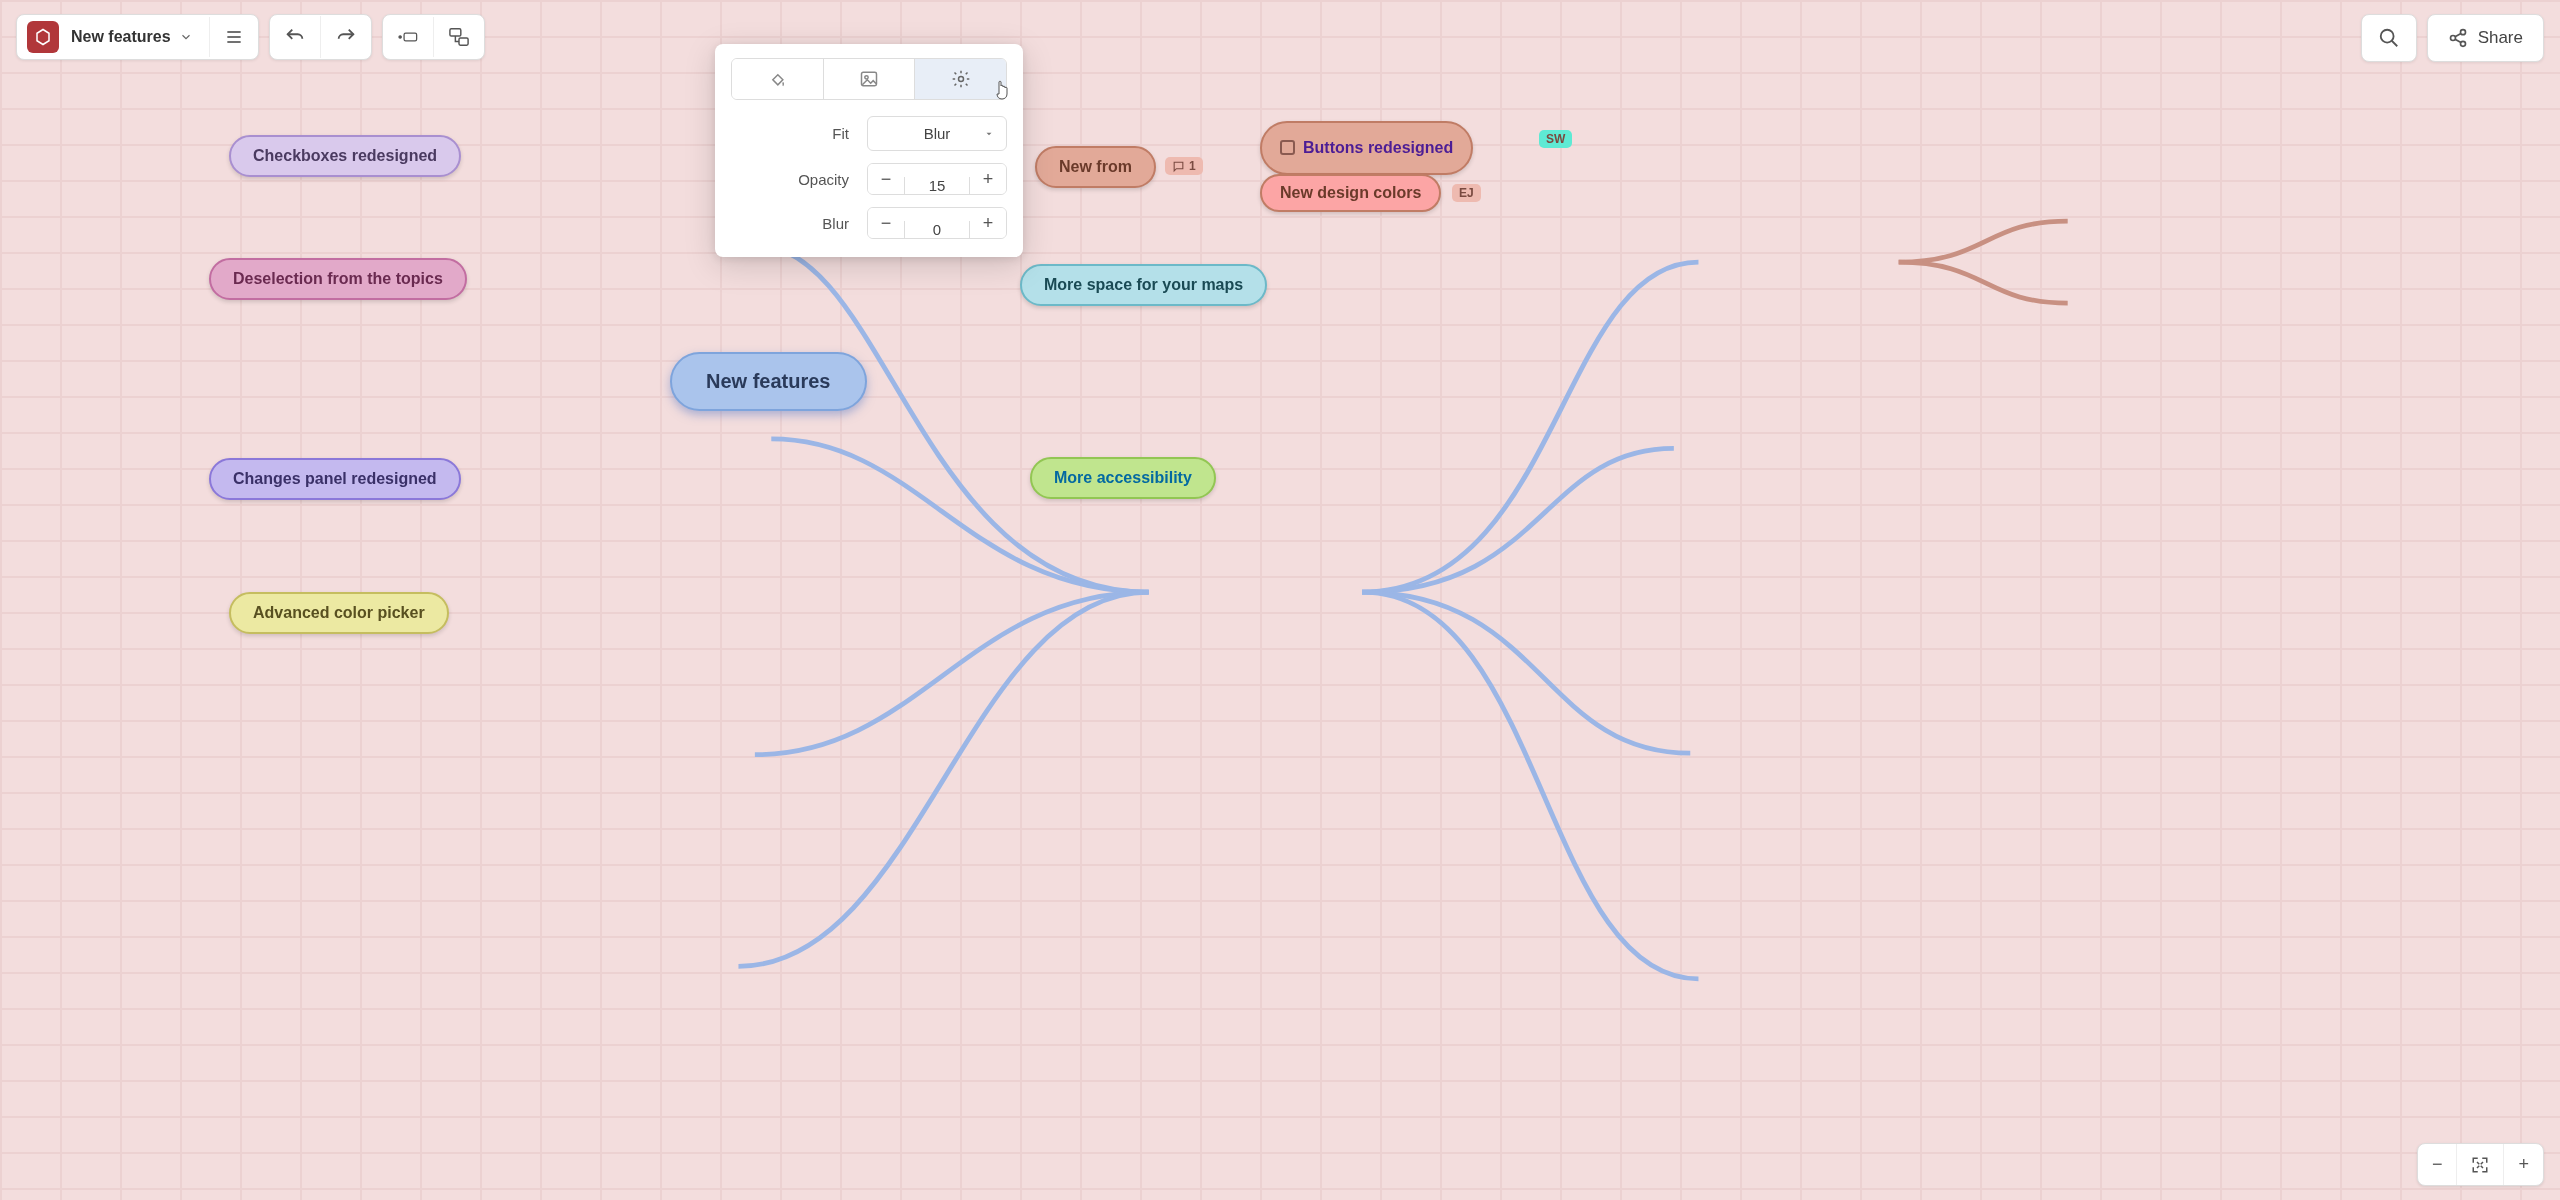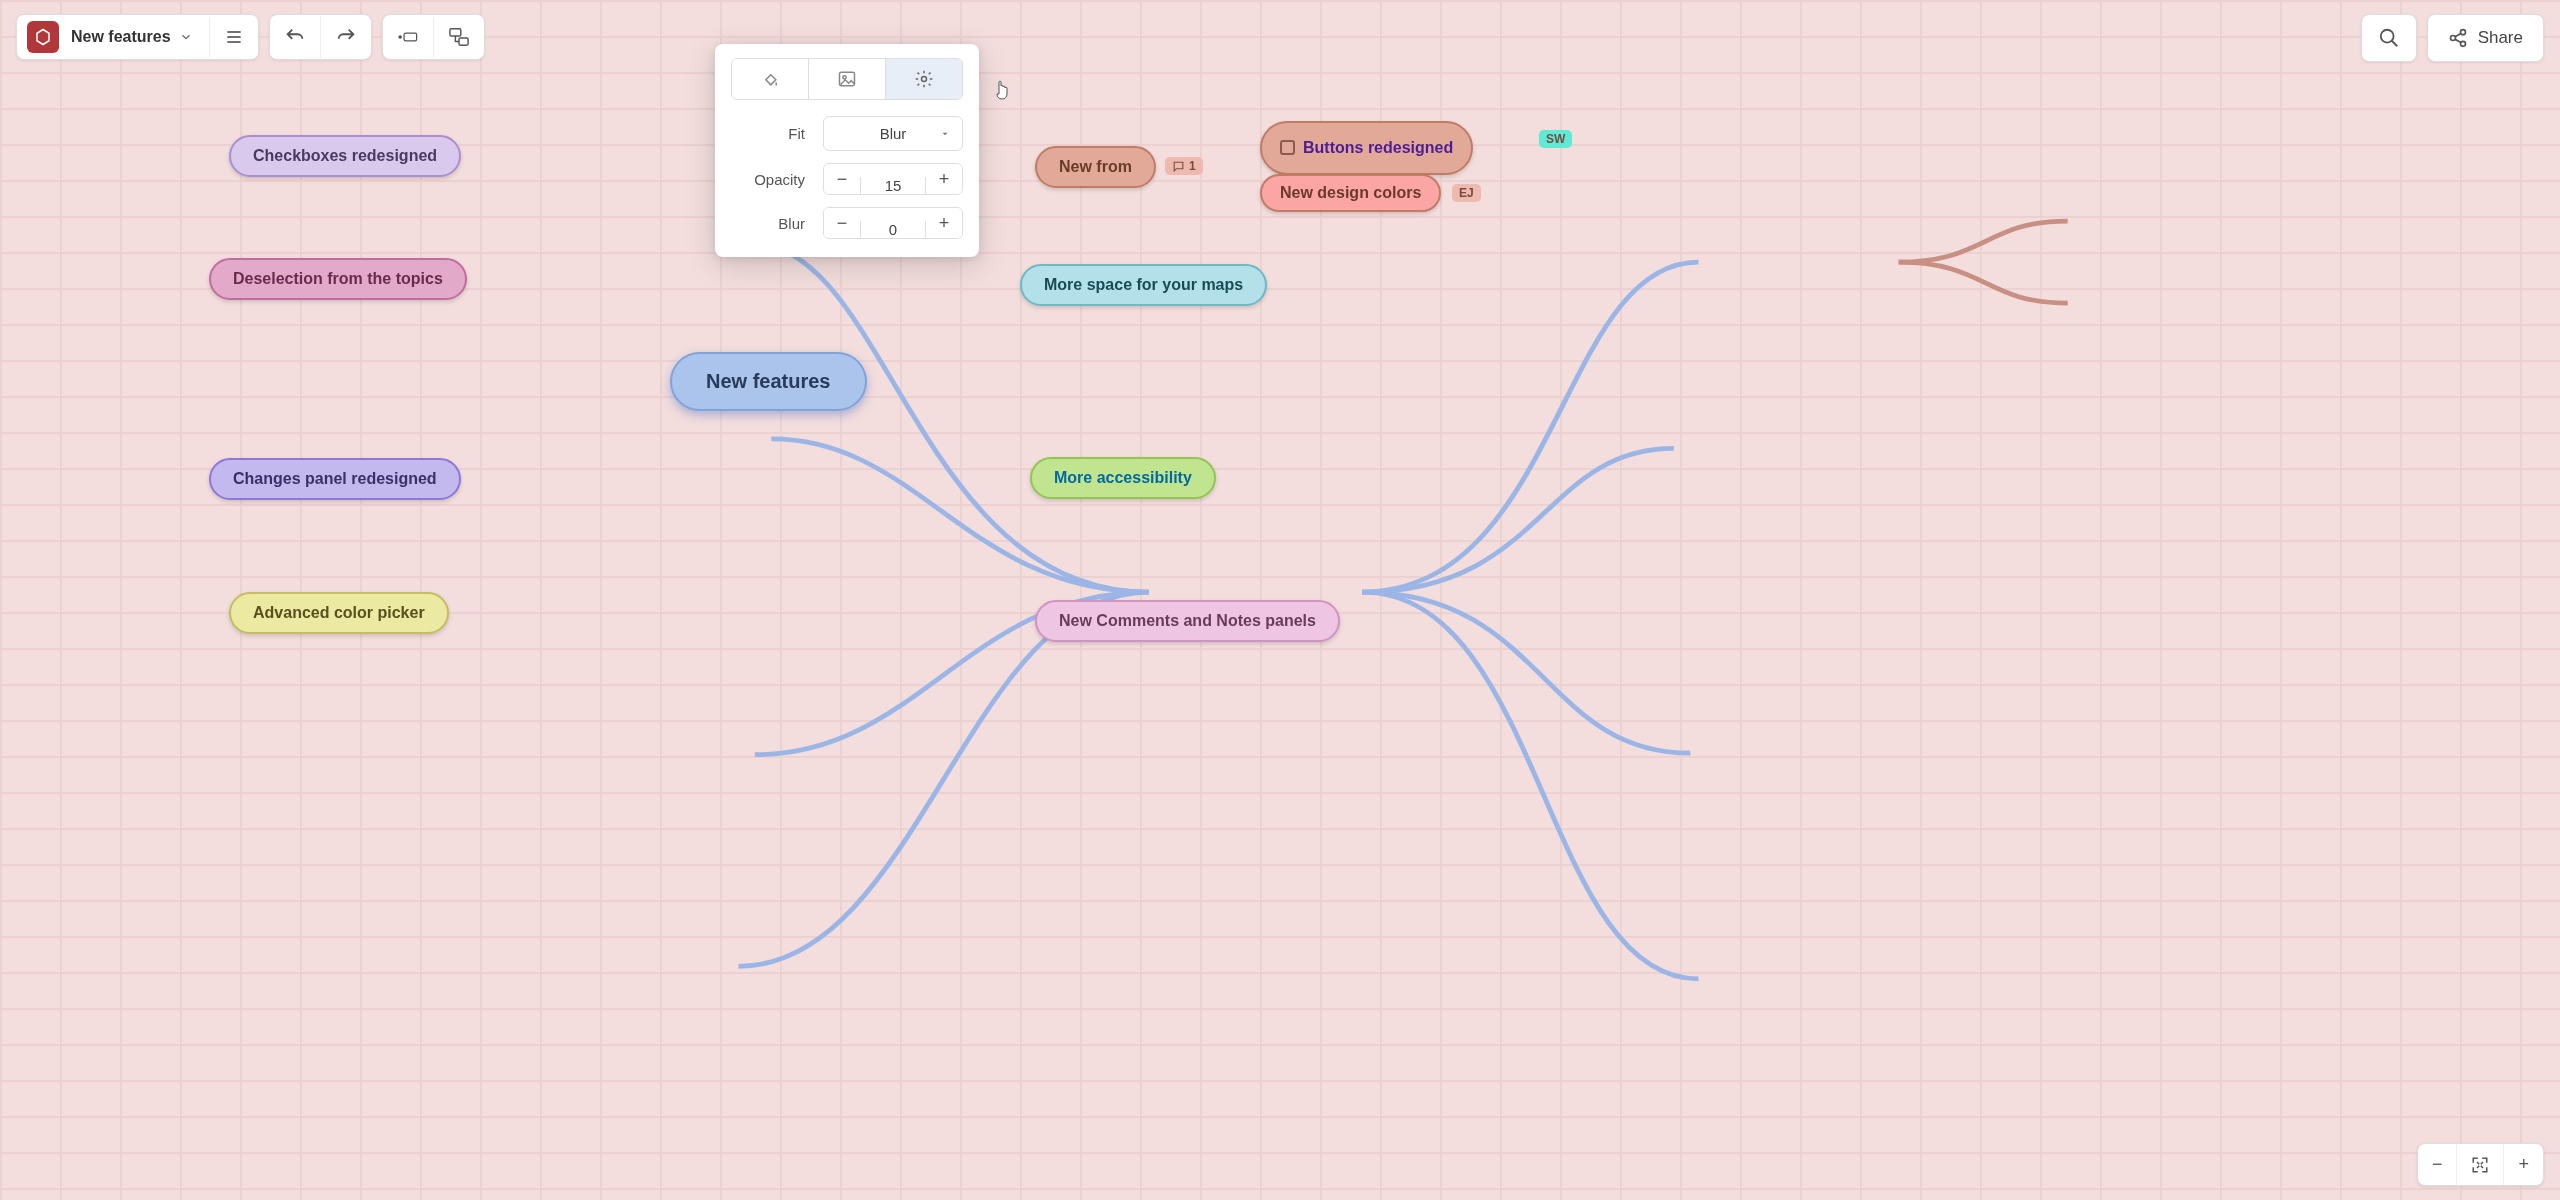--- a/index.html
+++ b/index.html
@@ -33,21 +33,21 @@
 .tool-group { background: #fff; border: 1px solid #ddd; border-radius: 8px; display: flex; align-items: center; box-shadow: 0 1px 3px rgba(0,0,0,0.08); }
 .tool-btn { border: none; background: transparent; padding: 10px 14px; cursor: pointer; display: flex; align-items: center; justify-content: center; color: #555; font-size: 15px; }
 .tool-btn + .tool-btn { border-left: 1px solid #eee; }
 
 .logo-box { width: 32px; height: 32px; background: #b1373a; border-radius: 6px; margin: 6px 6px 6px 10px; display:flex; align-items:center; justify-content:center; color:#fff; }
 .map-title-btn { display: flex; align-items: center; gap: 8px; font-weight: 600; color: #333; padding: 10px 16px 10px 6px; font-size: 16px; }
 
 .share-btn { display:flex; align-items:center; gap:10px; padding: 10px 20px; font-size:17px; color:#444; font-weight:500; }
 
 
-.popup { position: absolute; left: 715px; top: 44px; width: 264px; background: #fff; border-radius: 8px; box-shadow: 0 8px 32px rgba(0,0,0,0.15), 0 2px 8px rgba(0,0,0,0.1); z-index: 200; padding: 14px 16px 18px; }
+.popup { position: absolute; left: 715px; top: 44px; width: 308px; background: #fff; border-radius: 8px; box-shadow: 0 8px 32px rgba(0,0,0,0.15), 0 2px 8px rgba(0,0,0,0.1); z-index: 200; padding: 14px 16px 18px; }
 .popup-tabs { display: flex; border: 1px solid #ddd; border-radius: 6px; overflow: hidden; margin-bottom: 16px; }
 .popup-tab { flex: 1; padding: 10px 0; text-align: center; background: #fff; color:#666; display:flex; justify-content:center; align-items:center; }
 .popup-tab + .popup-tab { border-left: 1px solid #ddd; }
 .popup-tab.active { background: #e8eef7; }
 
 .popup-row { display: flex; align-items: center; margin-bottom: 12px; gap: 12px; }
 .popup-row:last-child { margin-bottom: 0; }
 .popup-label { flex: 1; text-align: right; color: #555; font-size: 15px; padding-right: 6px; }
 .popup-control { width: 140px; display: flex; }
 .select-box { width: 100%; border: 1px solid #ddd; border-radius: 6px; padding: 8px 12px; display: flex; justify-content: center; align-items: center; gap: 14px; color:#444; font-size:15px; position:relative; }
@@ -241,21 +241,20 @@
   <div class="node" style="left:1035px; top:146px; background:#e2a998; border-color:#c07c65; color:#6a3a2a;">New from</div>
   <div class="badge" style="left:1165px; top:157px; background:#eebab0; color:#7a4a40;">
     <svg width="13" height="13" viewBox="0 0 24 24" fill="none" stroke="#7a4a40" stroke-width="2">
         <path d="M4 4h16v12H8l-4 4V4z"></path>
       </svg>
     <span>1</span>
   </div>
 
   <div class="node" style="left:1020px; top:264px; background:#b4e0e9; border-color:#6cb9c8; color:#1a4a54;">More space for your maps</div>
   <div class="node" style="left:1030px; top:457px; background:#c0e58e; border-color:#92c653; color:#0369a1;">More accessibility</div>
-  <div class="node" style="left:1035px; top:600px; background:#eec6e4; border-color:#d293c2; color:#6a3a5a;">New Comments and Notes panels</div>
 
   <div class="node" style="left:1260px; top:121px; background:#e2a998; border-color:#c07c65; color:#4c1d95; padding:16px 18px;">
     <span class="checkbox-square"></span><span>Buttons redesigned</span>
   </div>
   <div class="badge" style="left:1539px; top:130px; background:#5eead4; color:#7a4a40;">SW</div>
 
   <div class="node" style="left:1260px; top:174px; background:#fca5a5; border-color:#c07c65; color:#6a3a2a; padding:8px 18px;">New design colors</div>
   <div class="badge" style="left:1452px; top:184px; background:#eebab0; color:#7a4a40;">EJ</div>
 </div>
 

